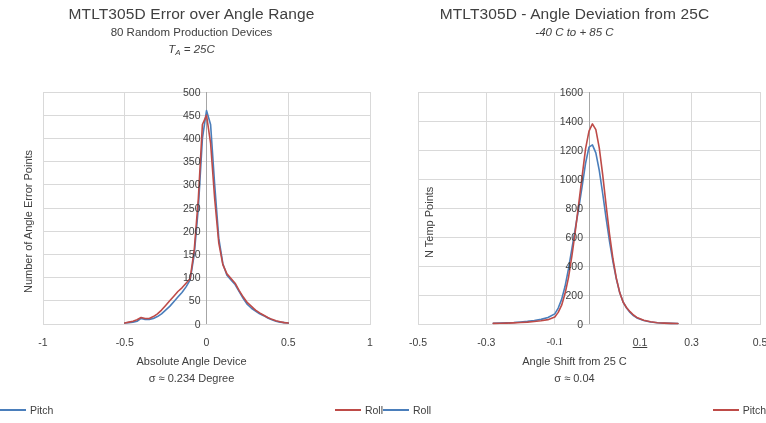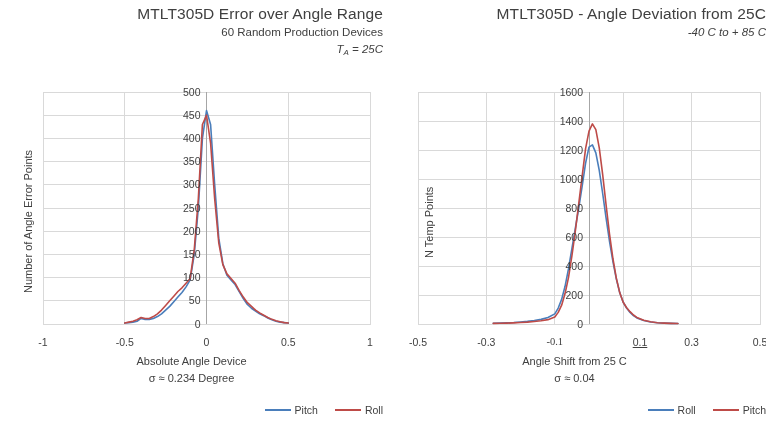--- a/index.html
+++ b/index.html
@@ -6,21 +6,21 @@
   body{
     width:766px;height:423px;background:#ffffff;
     font-family:"Liberation Sans","DejaVu Sans",sans-serif;
     color:#3f3f3f;overflow:hidden;
   }
   .board{position:relative;width:766px;height:423px;}
   .panel{position:absolute;top:0;height:423px;width:383px;}
   .panel.left{left:0;}
   .panel.right{left:383px;}
 
-  .titles{position:absolute;left:0;top:4px;width:383px;text-align:right;}
+  .titles{position:absolute;left:0;top:4px;width:383px;text-align:center;}
   .t-main{font-size:15.5px;color:#404040;line-height:20px;letter-spacing:.1px;}
   .t-sub{font-size:11.5px;color:#404040;line-height:17px;}
   .t-sub3{font-size:11.5px;color:#404040;line-height:17px;font-style:italic;}
   .t-sub3 sub{font-size:8px;vertical-align:-2px;}
 
   .plotwrap{position:absolute;left:0;top:84px;width:383px;height:246px;}
   svg{display:block;}
 
   .ylabel{
     position:absolute;font-size:11px;color:#404040;white-space:nowrap;
@@ -30,35 +30,35 @@
   .ylabel.right{left:423px;top:258px;}
 
   .xaxis-nums{position:absolute;top:336px;width:383px;height:14px;}
   .xnum{position:absolute;font-size:10.5px;color:#404040;
         transform:translateX(-50%);white-space:nowrap;}
 
   .xcap{position:absolute;left:0;top:353px;width:383px;text-align:center;}
   .xcap div{font-size:11px;color:#404040;line-height:17px;}
 
   .legend{position:absolute;left:0;top:404px;width:383px;
-          display:flex;justify-content:flex-end;align-items:center;gap:17px;}
+          display:flex;justify-content:space-between;align-items:center;gap:17px;}
   .lg-item{display:flex;align-items:center;gap:4px;}
   .lg-line{display:block;width:26px;height:0;border-top:2px solid #4a7ebb;}
   .lg-txt{font-size:10.5px;color:#404040;line-height:12px;}
 </style>
 </head>
 <body>
 
 <div class="board">
 
   <div class="panel left">
 
     <div class="titles">
       <div class="t-main">MTLT305D Error over Angle Range</div>
-      <div class="t-sub">60 Random Production Devices</div>
+      <div class="t-sub">80 Random Production Devices</div>
       <div class="t-sub3"><span>T</span><sub>A</sub><span> = 25C</span></div>
     </div>
 
     <div class="plotwrap">
       <svg id="svg-left" width="383" height="246">
           <line x1="43" y1="240.00" x2="370" y2="240.00" stroke="#d9d9d9" stroke-width="1" shape-rendering="crispEdges"></line>
           <line x1="43" y1="216.80" x2="370" y2="216.80" stroke="#d9d9d9" stroke-width="1" shape-rendering="crispEdges"></line>
           <line x1="43" y1="193.60" x2="370" y2="193.60" stroke="#d9d9d9" stroke-width="1" shape-rendering="crispEdges"></line>
           <line x1="43" y1="170.40" x2="370" y2="170.40" stroke="#d9d9d9" stroke-width="1" shape-rendering="crispEdges"></line>
           <line x1="43" y1="147.20" x2="370" y2="147.20" stroke="#d9d9d9" stroke-width="1" shape-rendering="crispEdges"></line>

